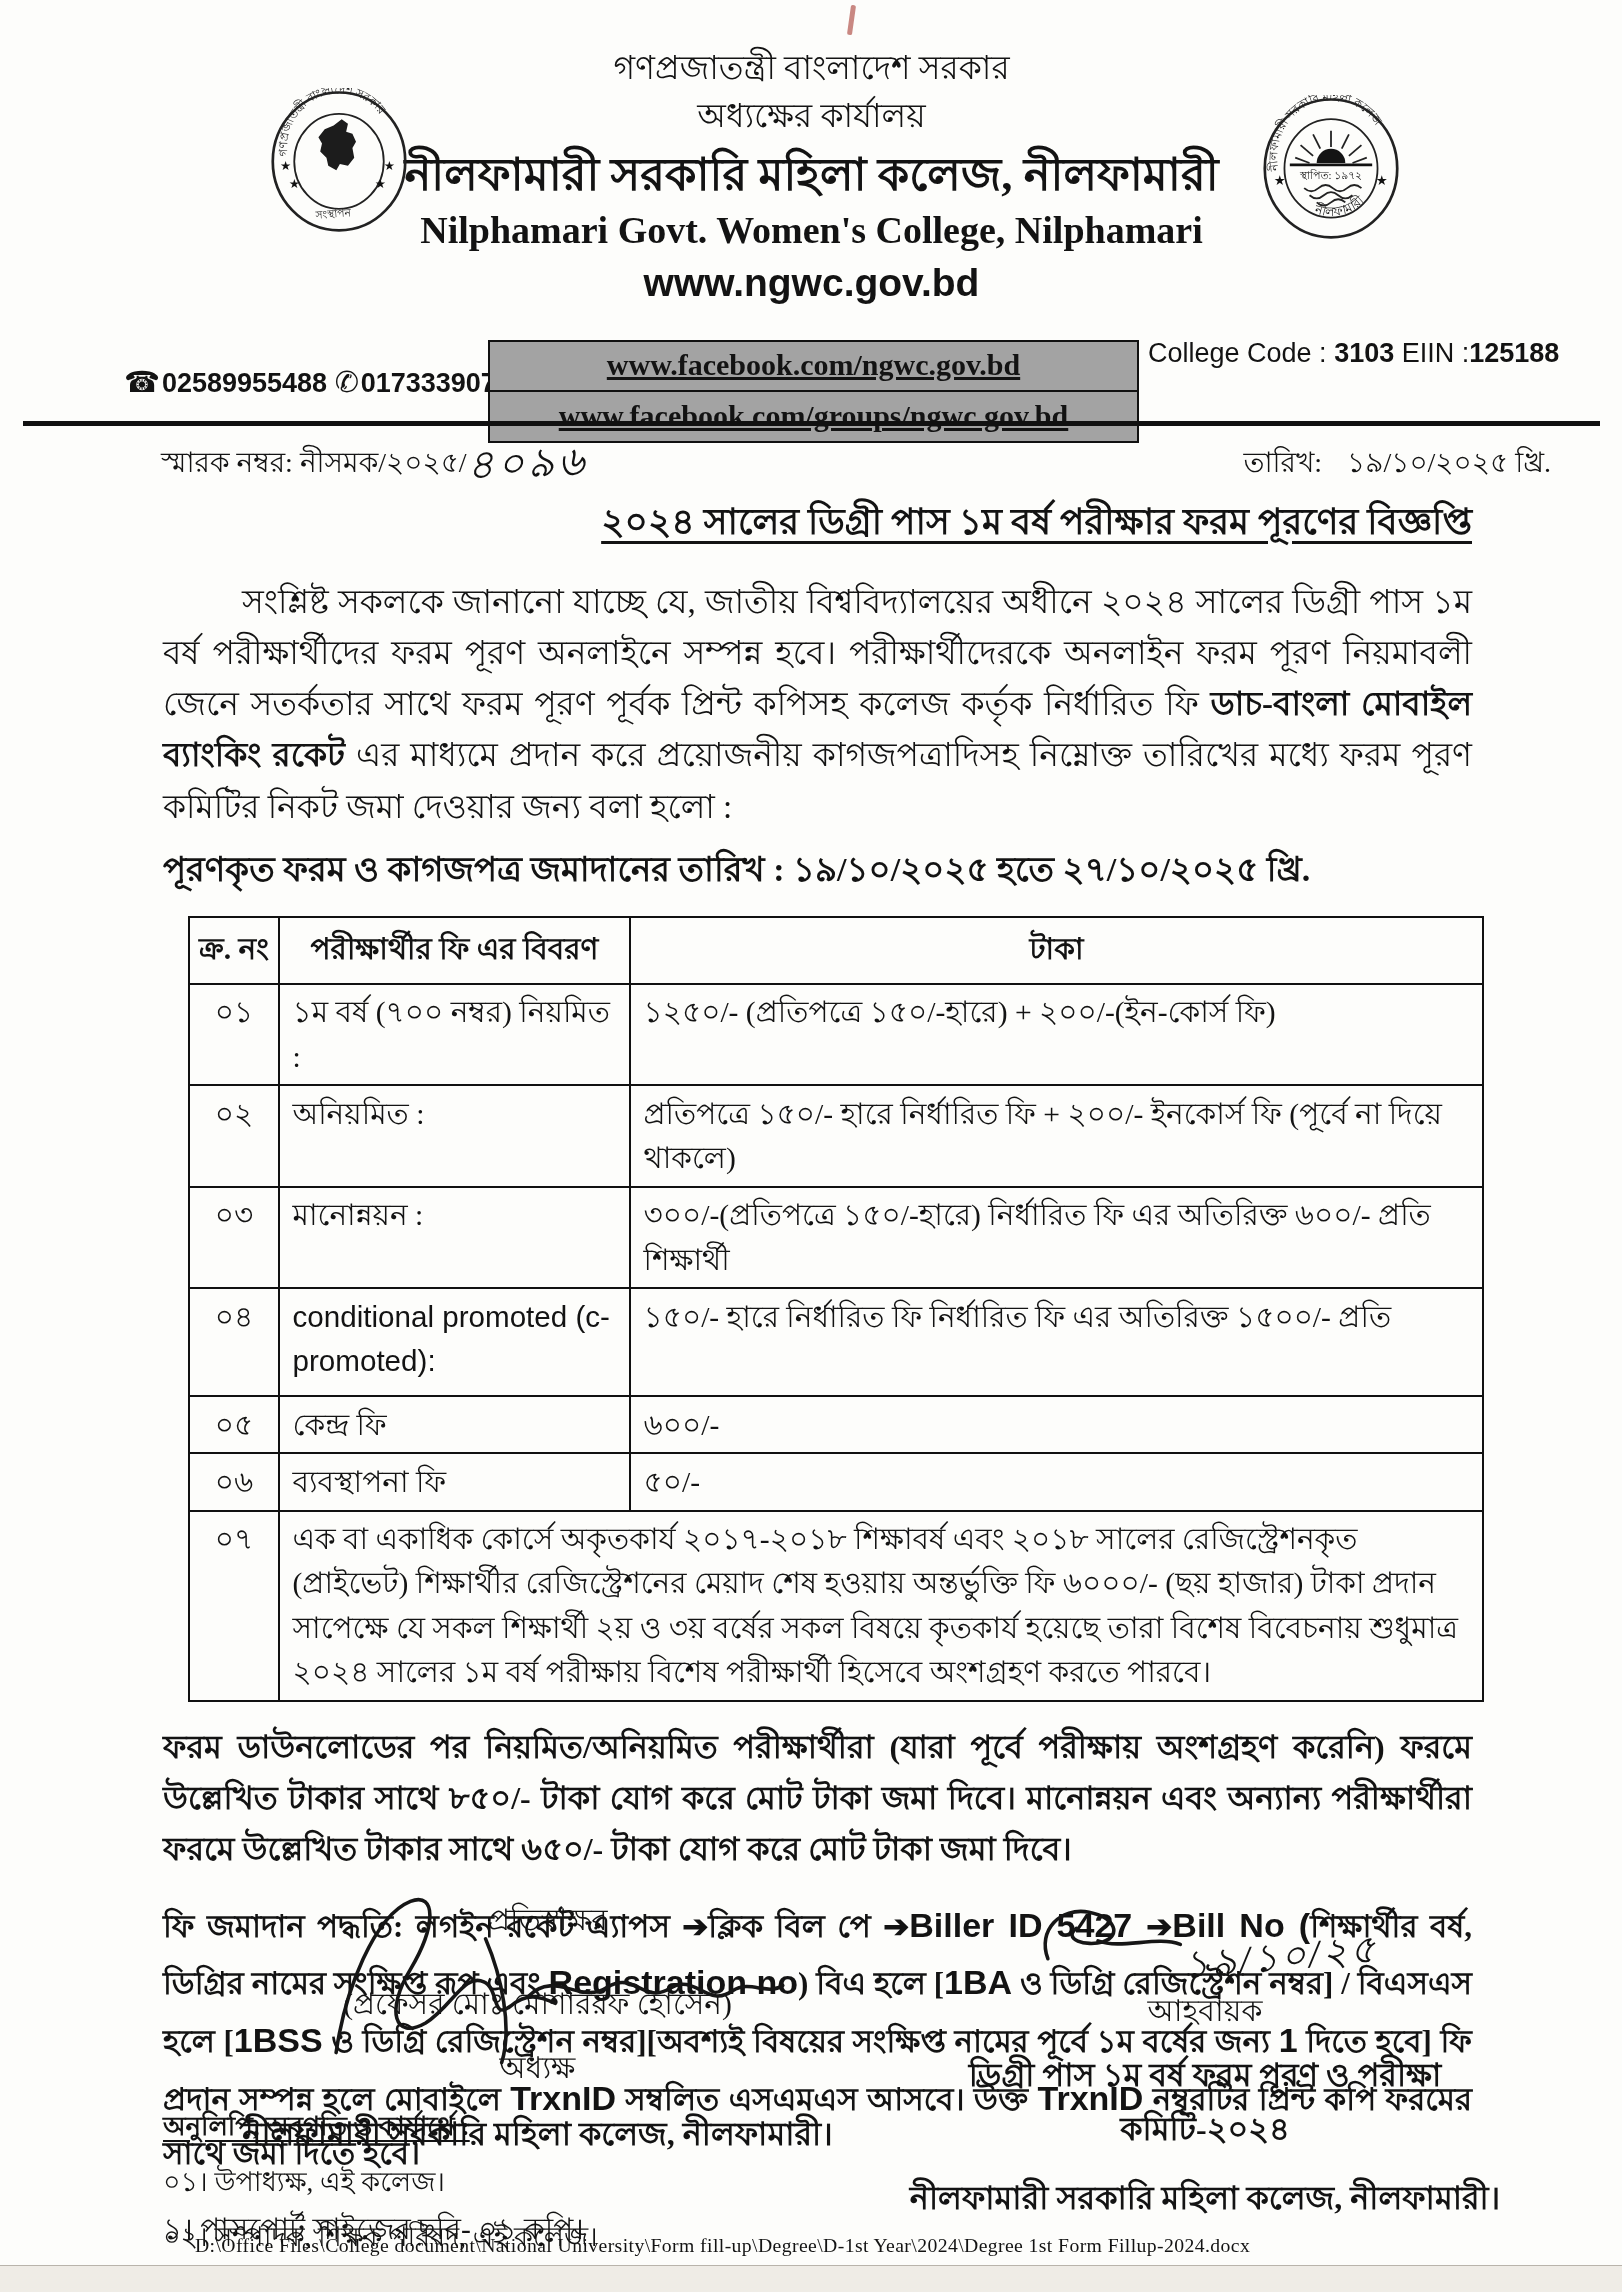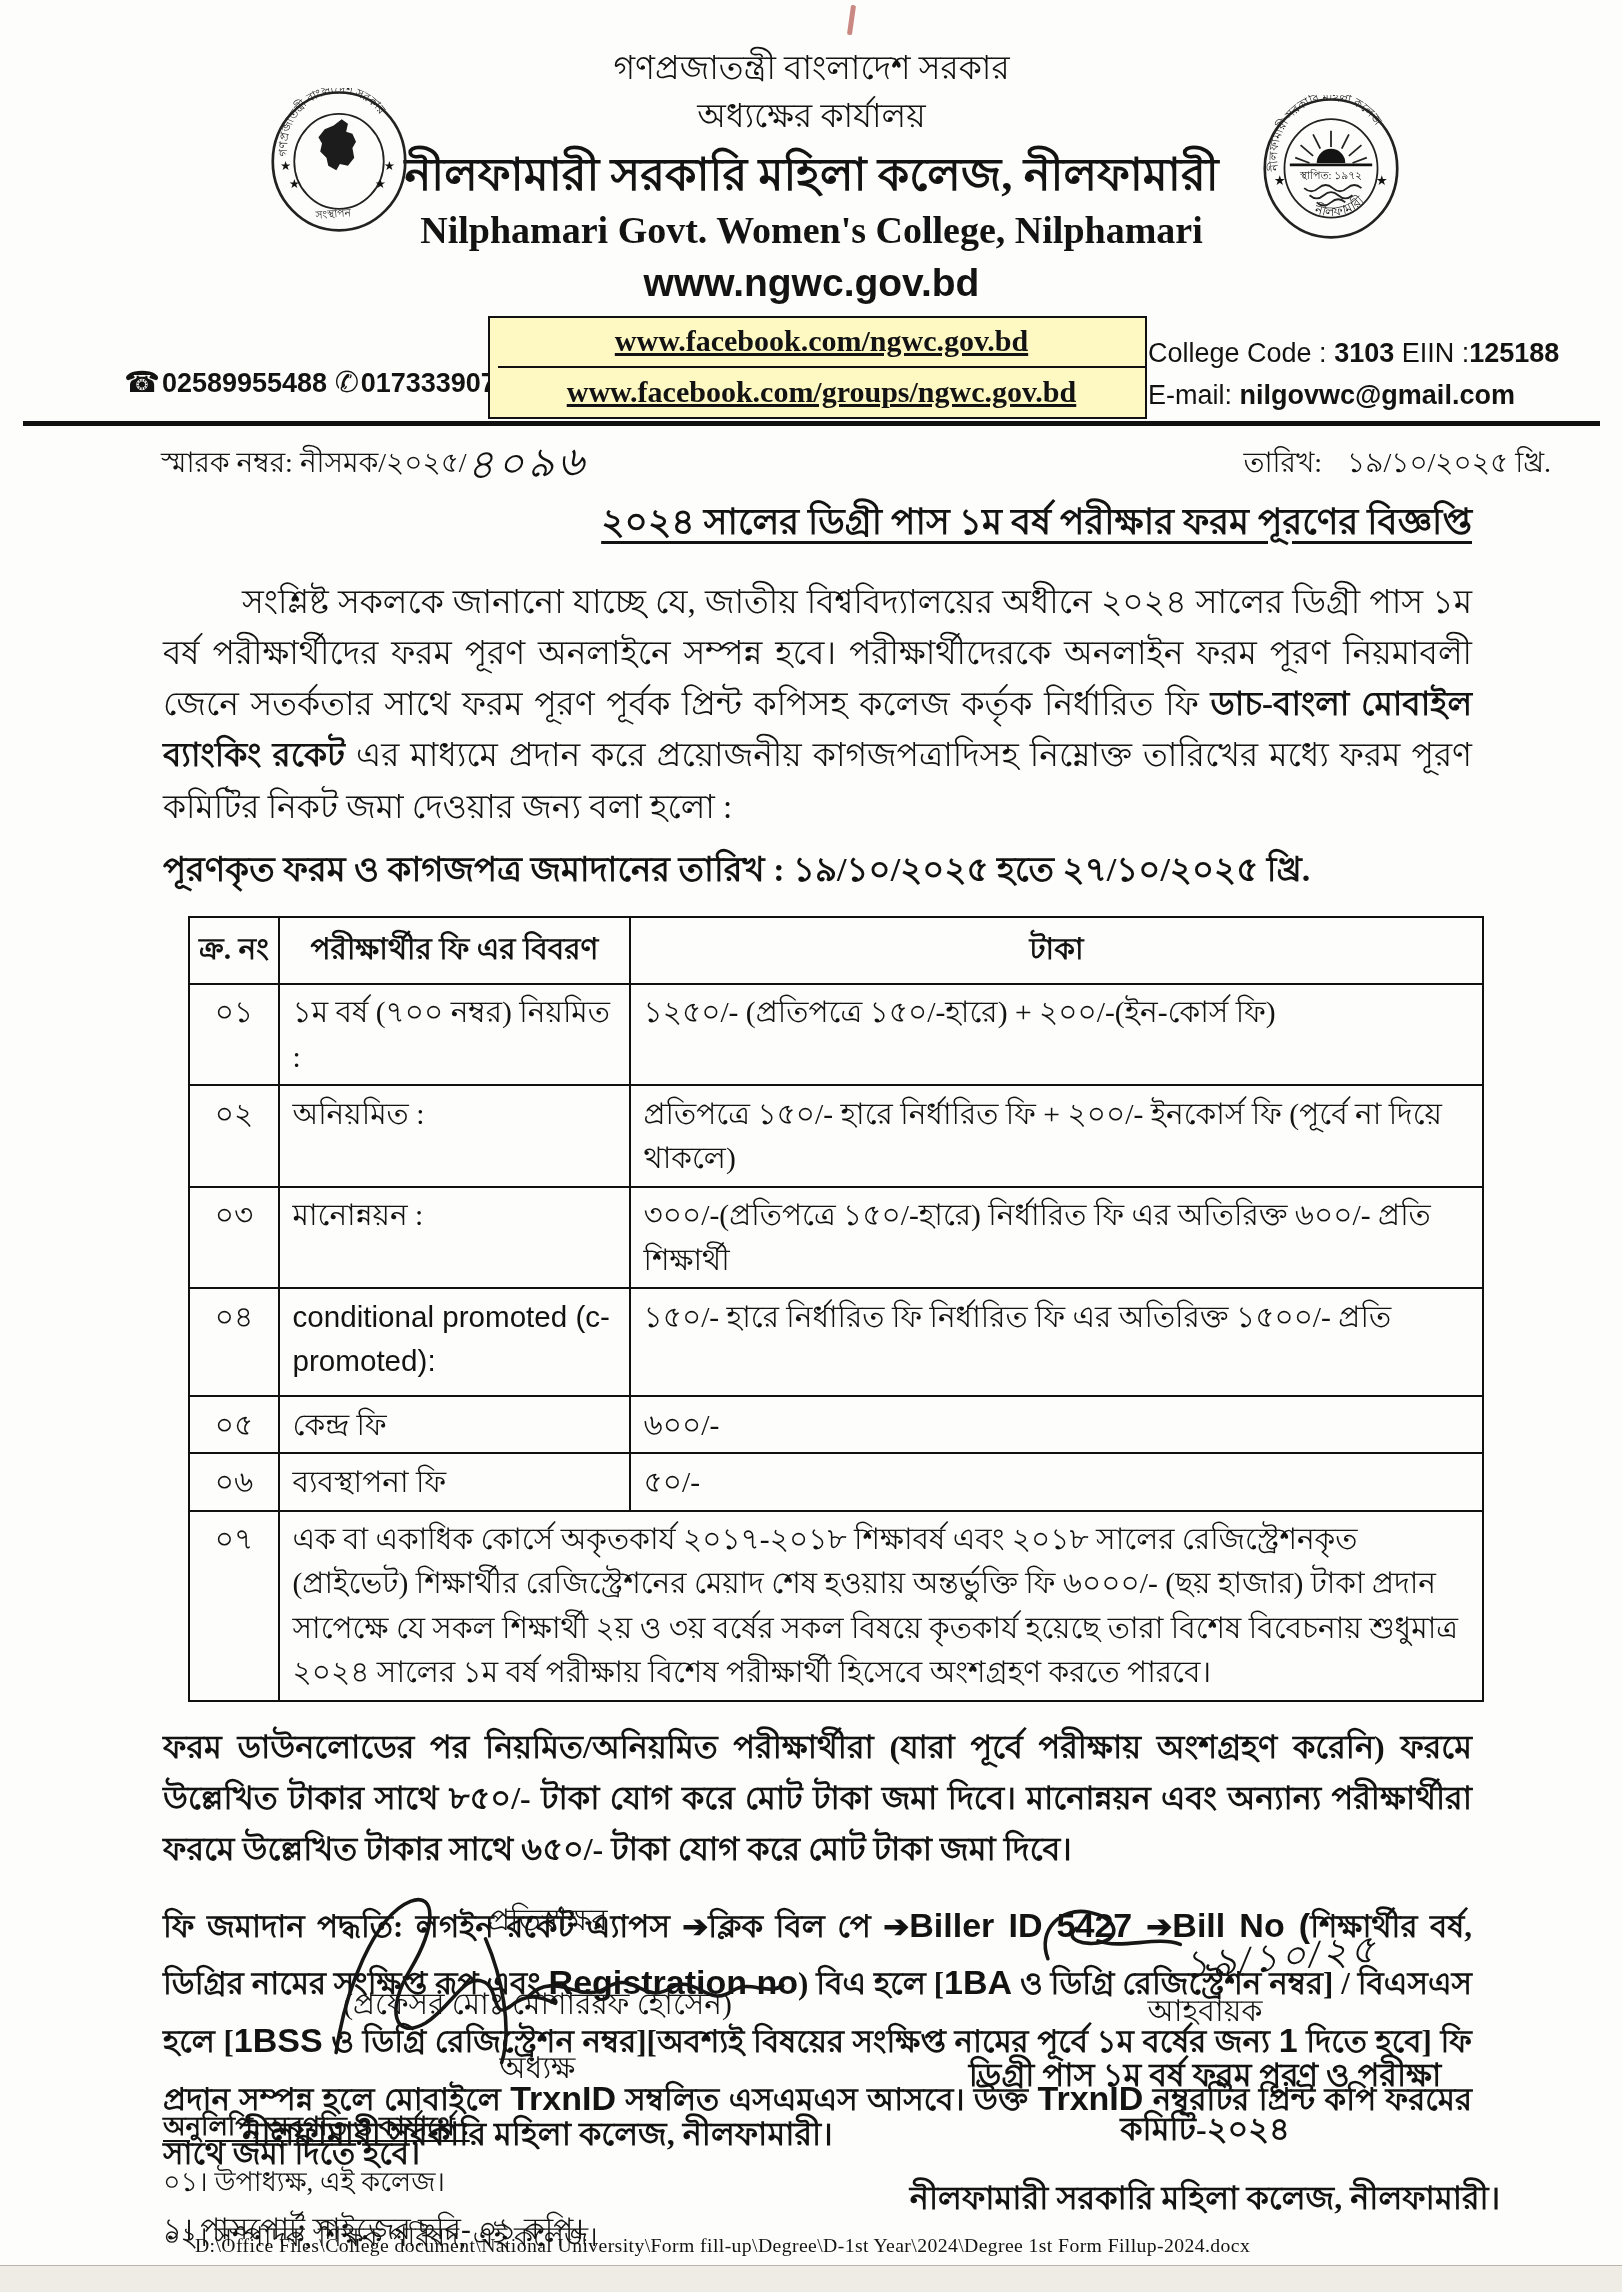--- a/index.html
+++ b/index.html
@@ -17,21 +17,21 @@
   .college-en{font-size:38px;font-weight:bold;margin-top:3.6px;}
   .website{font-size:39px;font-weight:bold;font-family:"Liberation Sans",sans-serif;margin-top:5.4px;}
 
   .seal{position:absolute;}
   .seal-left{left:269px;top:88px;}
   .seal-right{left:1261px;top:95px;}
 
   .red-mark{position:absolute;left:849px;top:5.4px;width:4.5px;height:30px;background:#b2554f;
             transform:rotate(8deg);opacity:.7;border-radius:1.8px;}
 
-  .fb-box{position:absolute;left:488px;top:316px;width:647px;border:2.7px solid #111;background:#fef9c3;padding-left:8px;}
+  .fb-box{position:absolute;left:488px;top:340px;width:647px;border:2.7px solid #111;background:#a3a3a3;}
   .fb-row{font-size:30px;font-weight:bold;text-align:center;padding:6.3px 7.2px 8px 7.2px;}
   .fb-row + .fb-row{border-top:2.7px solid #111;}
   .fb-row span{text-decoration:underline;}
 
   .phones{position:absolute;left:124px;top:365px;font-size:27px;font-family:"Liberation Sans",sans-serif;
           font-weight:bold;white-space:nowrap;}
   .phones .ic{font-size:29px;margin-right:1.8px;font-weight:normal;}
 
   .code-block{position:absolute;left:1148px;top:333px;font-size:27px;font-family:"Liberation Sans",sans-serif;
               line-height:1.55;white-space:nowrap;}
@@ -162,21 +162,20 @@
     <span class="ic">✆</span><span>01733390704</span>
   </div>
 
   <div class="fb-box">
     <div class="fb-row"><span>www.facebook.com/ngwc.gov.bd</span></div>
     <div class="fb-row"><span>www.facebook.com/groups/ngwc.gov.bd</span></div>
   </div>
 
   <div class="code-block">
     <div><span>College Code : </span><span class="b">3103</span><span> EIIN :</span><span class="b">125188</span></div>
-    <div><span>E-mail: </span><span class="b">nilgovwc@gmail.com</span></div>
   </div>
 
   <div class="rule"></div>
 
   <div class="memo-row">
     <div class="memo-left">
       <span>স্মারক নম্বর: নীসমক/২০২৫/</span><span class="hand">৪০৯৬</span>
     </div>
     <div class="memo-date">
       <span>তারিখ:</span><span class="gap"></span><span>১৯/১০/২০২৫ খ্রি.</span>

